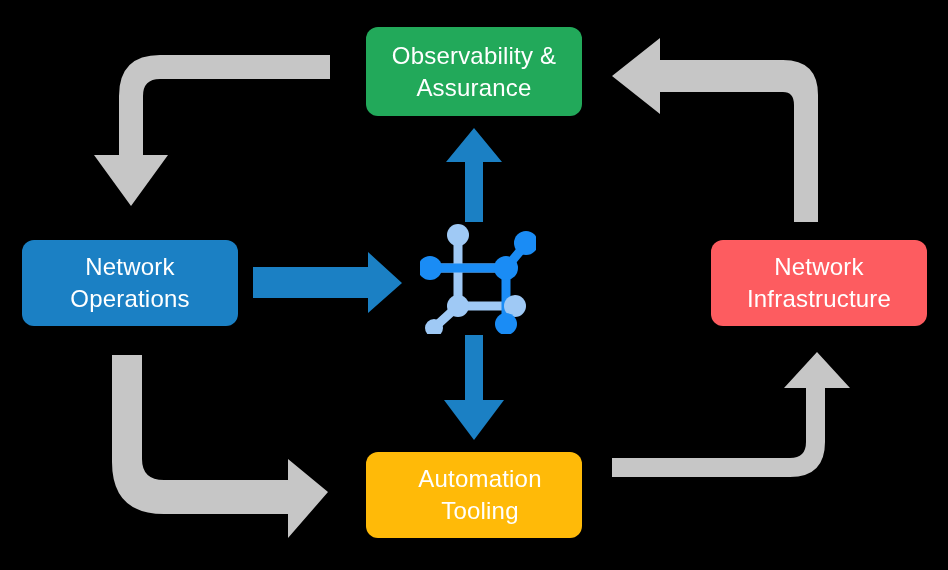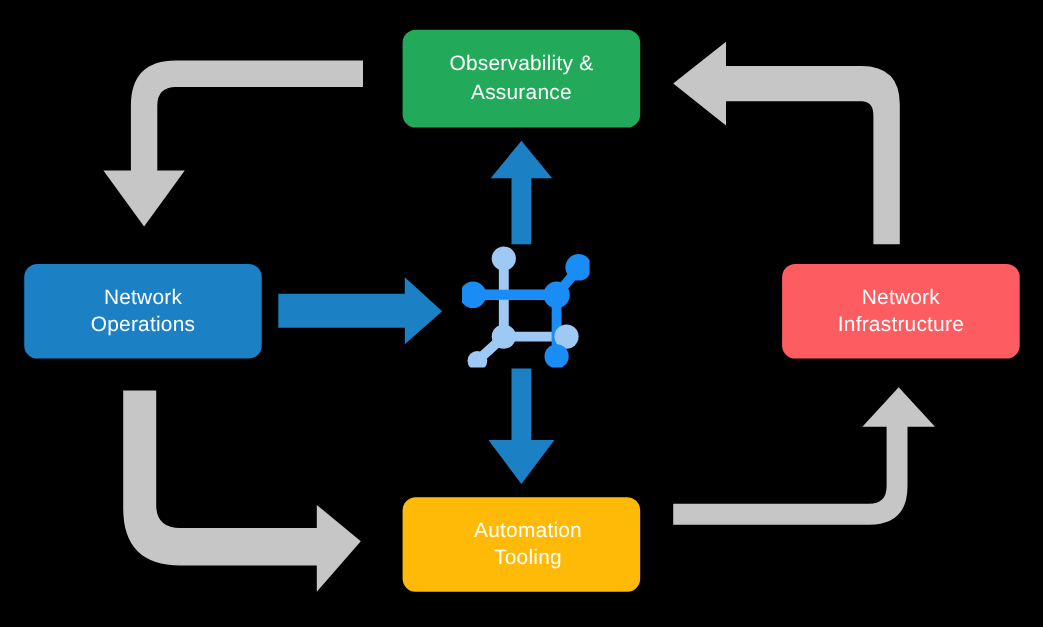--- a/index.html
+++ b/index.html
@@ -18,21 +18,21 @@
     overflow: hidden;
   }
   .node-box {
     position: absolute;
     border-radius: 12px;
     display: flex;
     align-items: center;
     justify-content: center;
     text-align: center;
     color: #ffffff;
-    font-size: 19px;
+    font-size: 24px;
     line-height: 1.32;
     font-weight: 400;
     letter-spacing: 0.2px;
     box-sizing: border-box;
     padding: 4px 10px;
   }
   .node-label {
     white-space: pre-line;
     display: block;
   }

